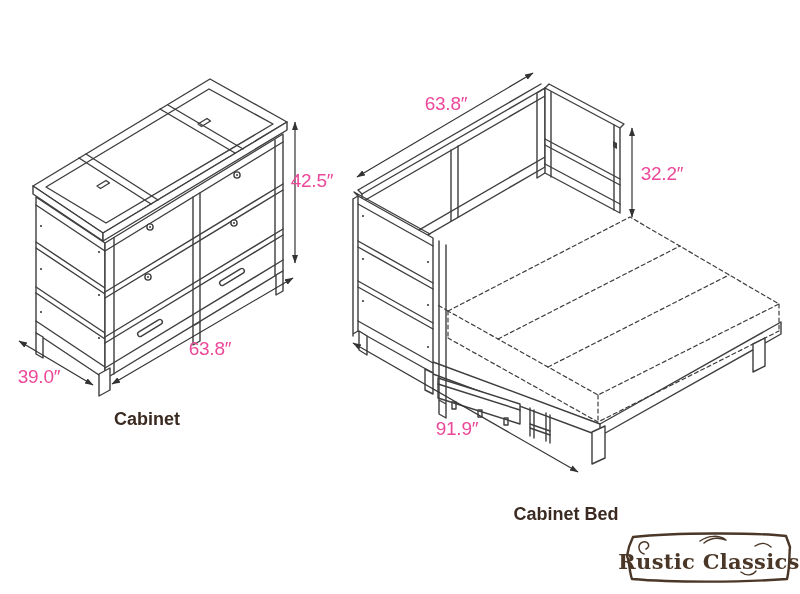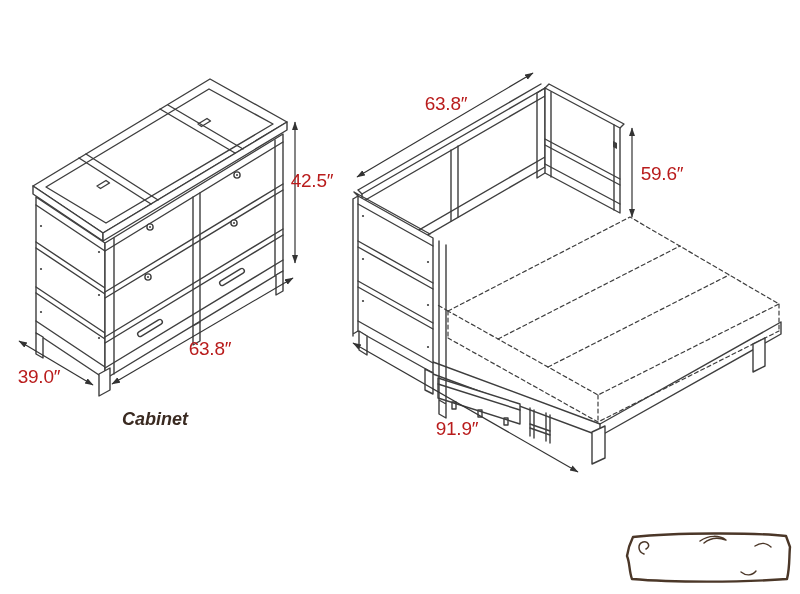--- a/index.html
+++ b/index.html
@@ -3,21 +3,21 @@
 <meta charset="utf-8">
 <style>
   html,body{margin:0;padding:0;background:#e8e8e8;}
   #stage{
     position:relative;width:800px;height:594px;background:#ffffff;
     overflow:hidden;font-family:"Liberation Sans", sans-serif;
   }
   #lineart{position:absolute;left:0;top:0;}
   .dim{
     position:absolute;transform:translate(-50%,-50%);
-    font-size:19px;color:#b91c1c;letter-spacing:-0.2px;white-space:nowrap;
+    font-size:19px;color:#ec4899;letter-spacing:-0.2px;white-space:nowrap;
   }
   .flabel{
     position:absolute;transform:translate(-50%,-50%);
     font-size:18px;font-weight:bold;color:#3a2a21;white-space:nowrap;
   }
   .logo-text{
     position:absolute;transform:translate(-50%,-52%);
     font-family:"DejaVu Serif", serif;font-size:21px;font-weight:bold;
     color:#4b3728;white-space:nowrap;letter-spacing:0.3px;
   }
@@ -168,23 +168,25 @@
       <path d="M741,572 c5,4 11,4 15,-1" stroke-width="1.4"></path>
     </g>
   </svg>
 
   <div class="dim" style="left:312px;top:181px;">42.5″</div>
 
   <div class="dim" style="left:210px;top:349px;">63.8″</div>
 
   <div class="dim" style="left:39px;top:377px;">39.0″</div>
 
-  <div class="flabel" style="left:155px;top:419px;font-style:italic;">Cabinet</div>
+  <div class="flabel" style="left:147px;top:419px;">Cabinet</div>
 
   <div class="dim" style="left:446px;top:104px;">63.8″</div>
 
-  <div class="dim" style="left:662px;top:174px;">59.6″</div>
+  <div class="dim" style="left:662px;top:174px;">32.2″</div>
 
   <div class="dim" style="left:457px;top:429px;">91.9″</div>
 
+  <div class="flabel" style="left:566px;top:514px;">Cabinet Bed</div>
 
+  <div class="logo-text" style="left:709px;top:562px;">Rustic Classics</div>
 
 </div>
 
 </body></html>

